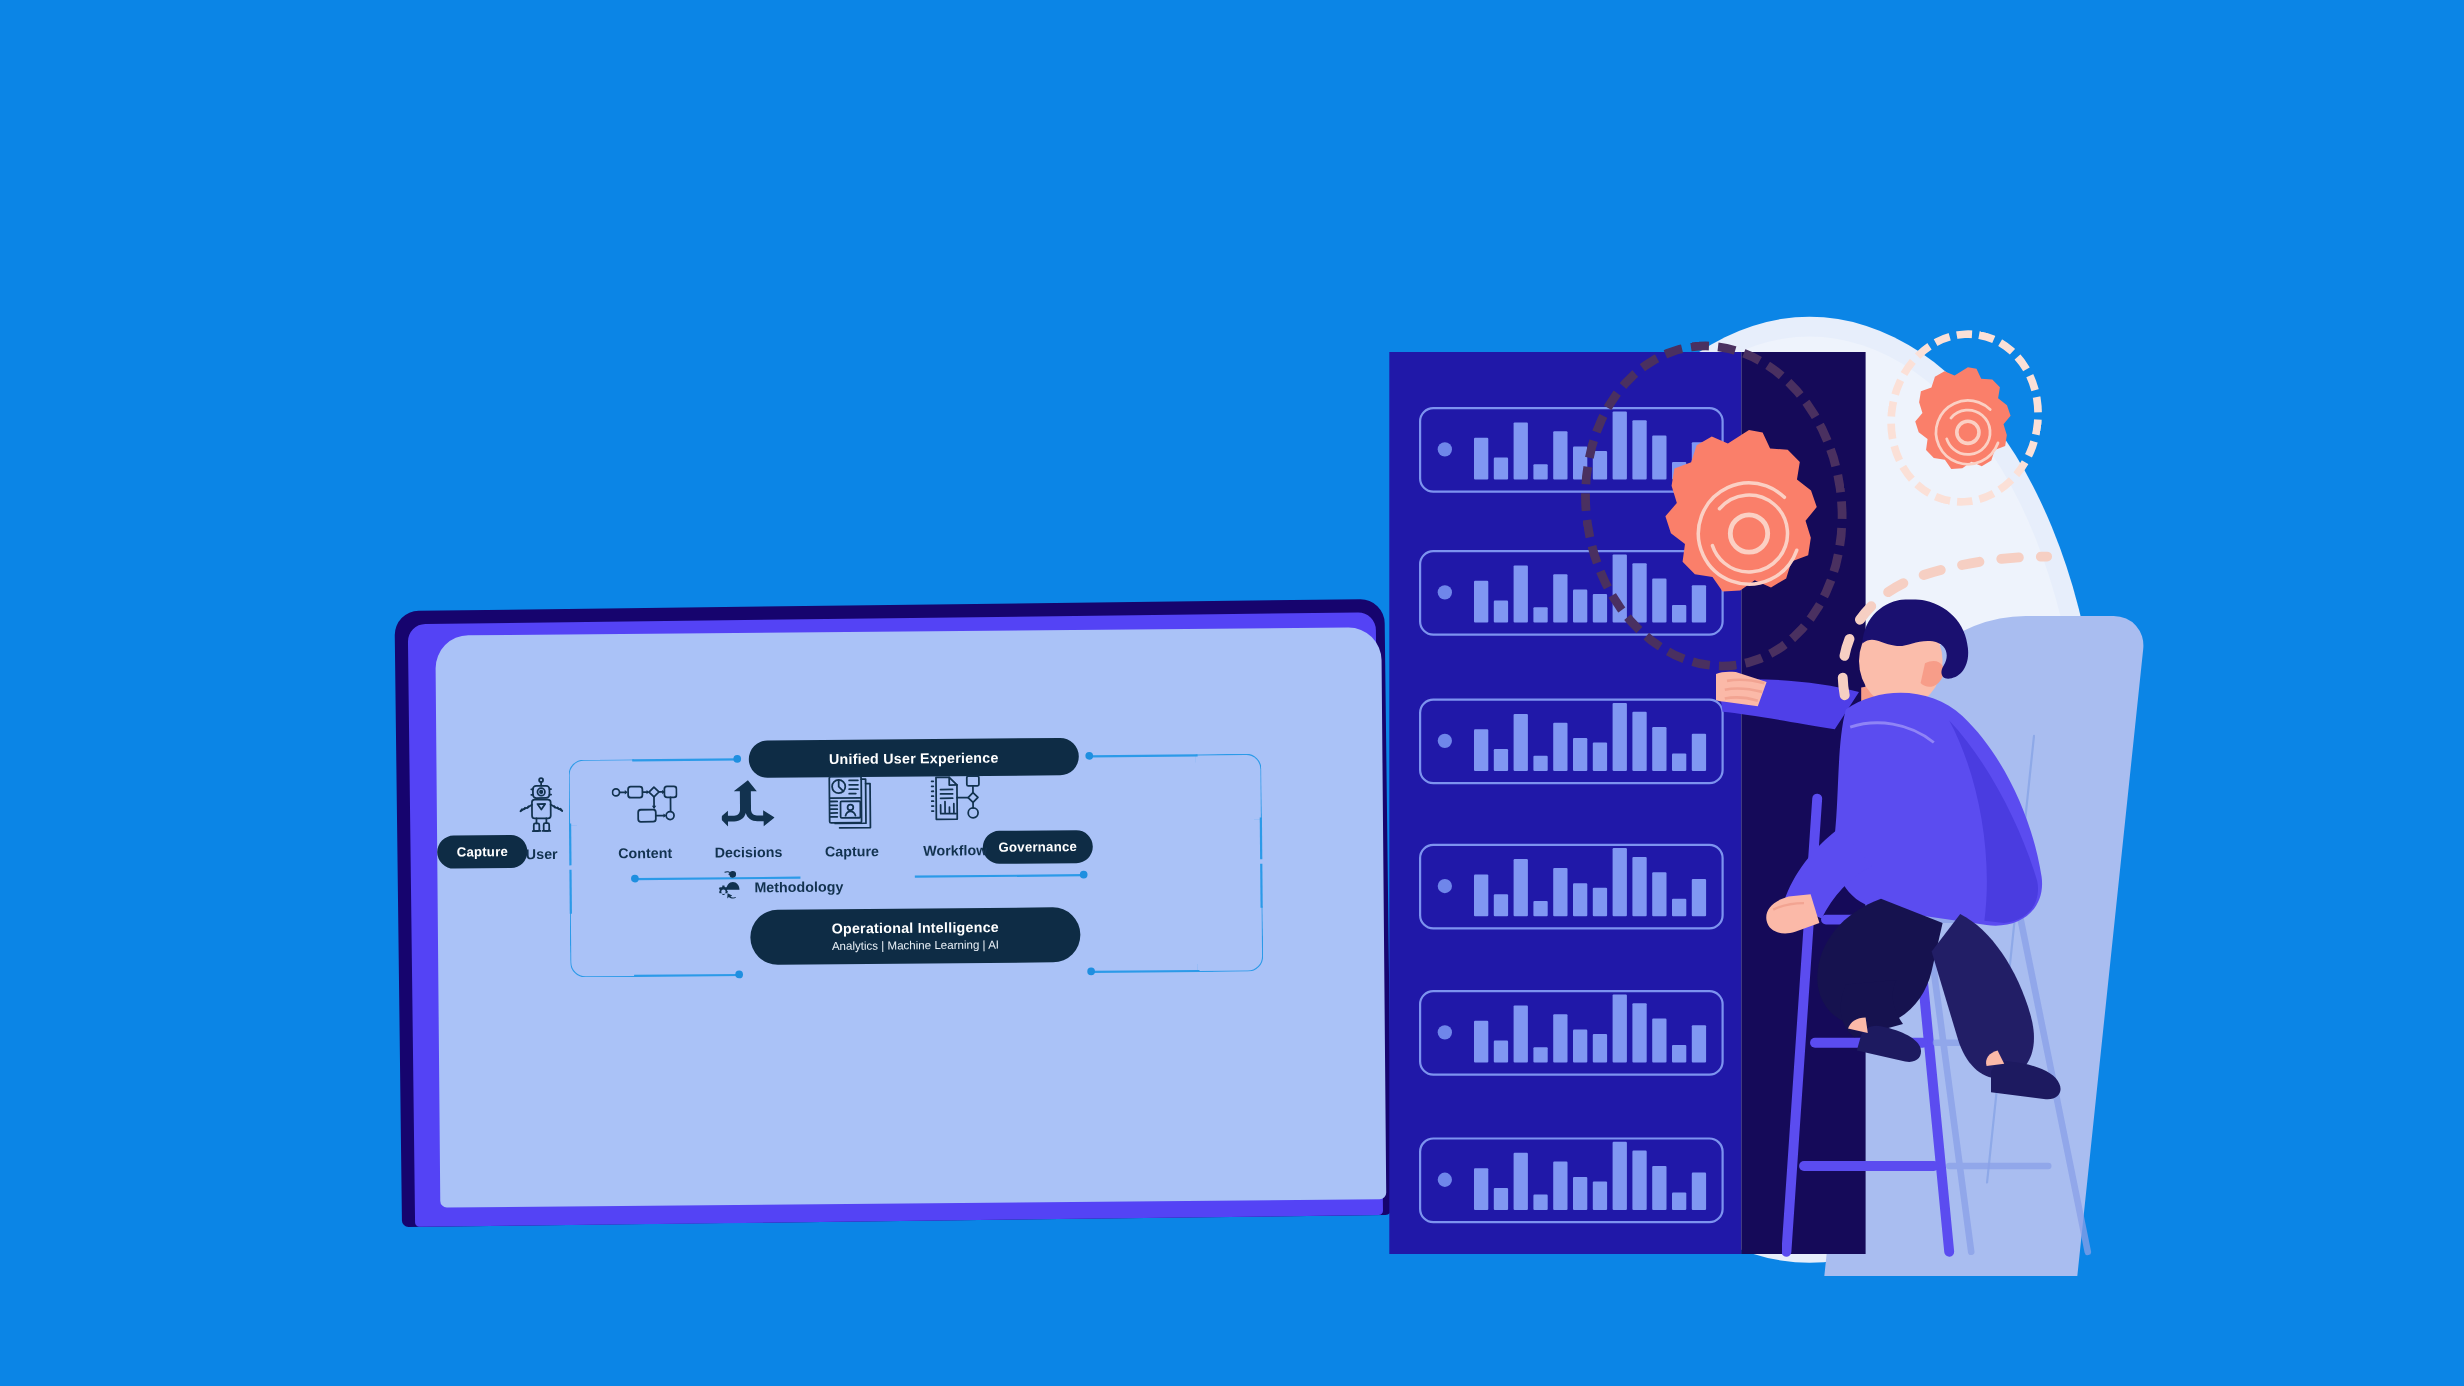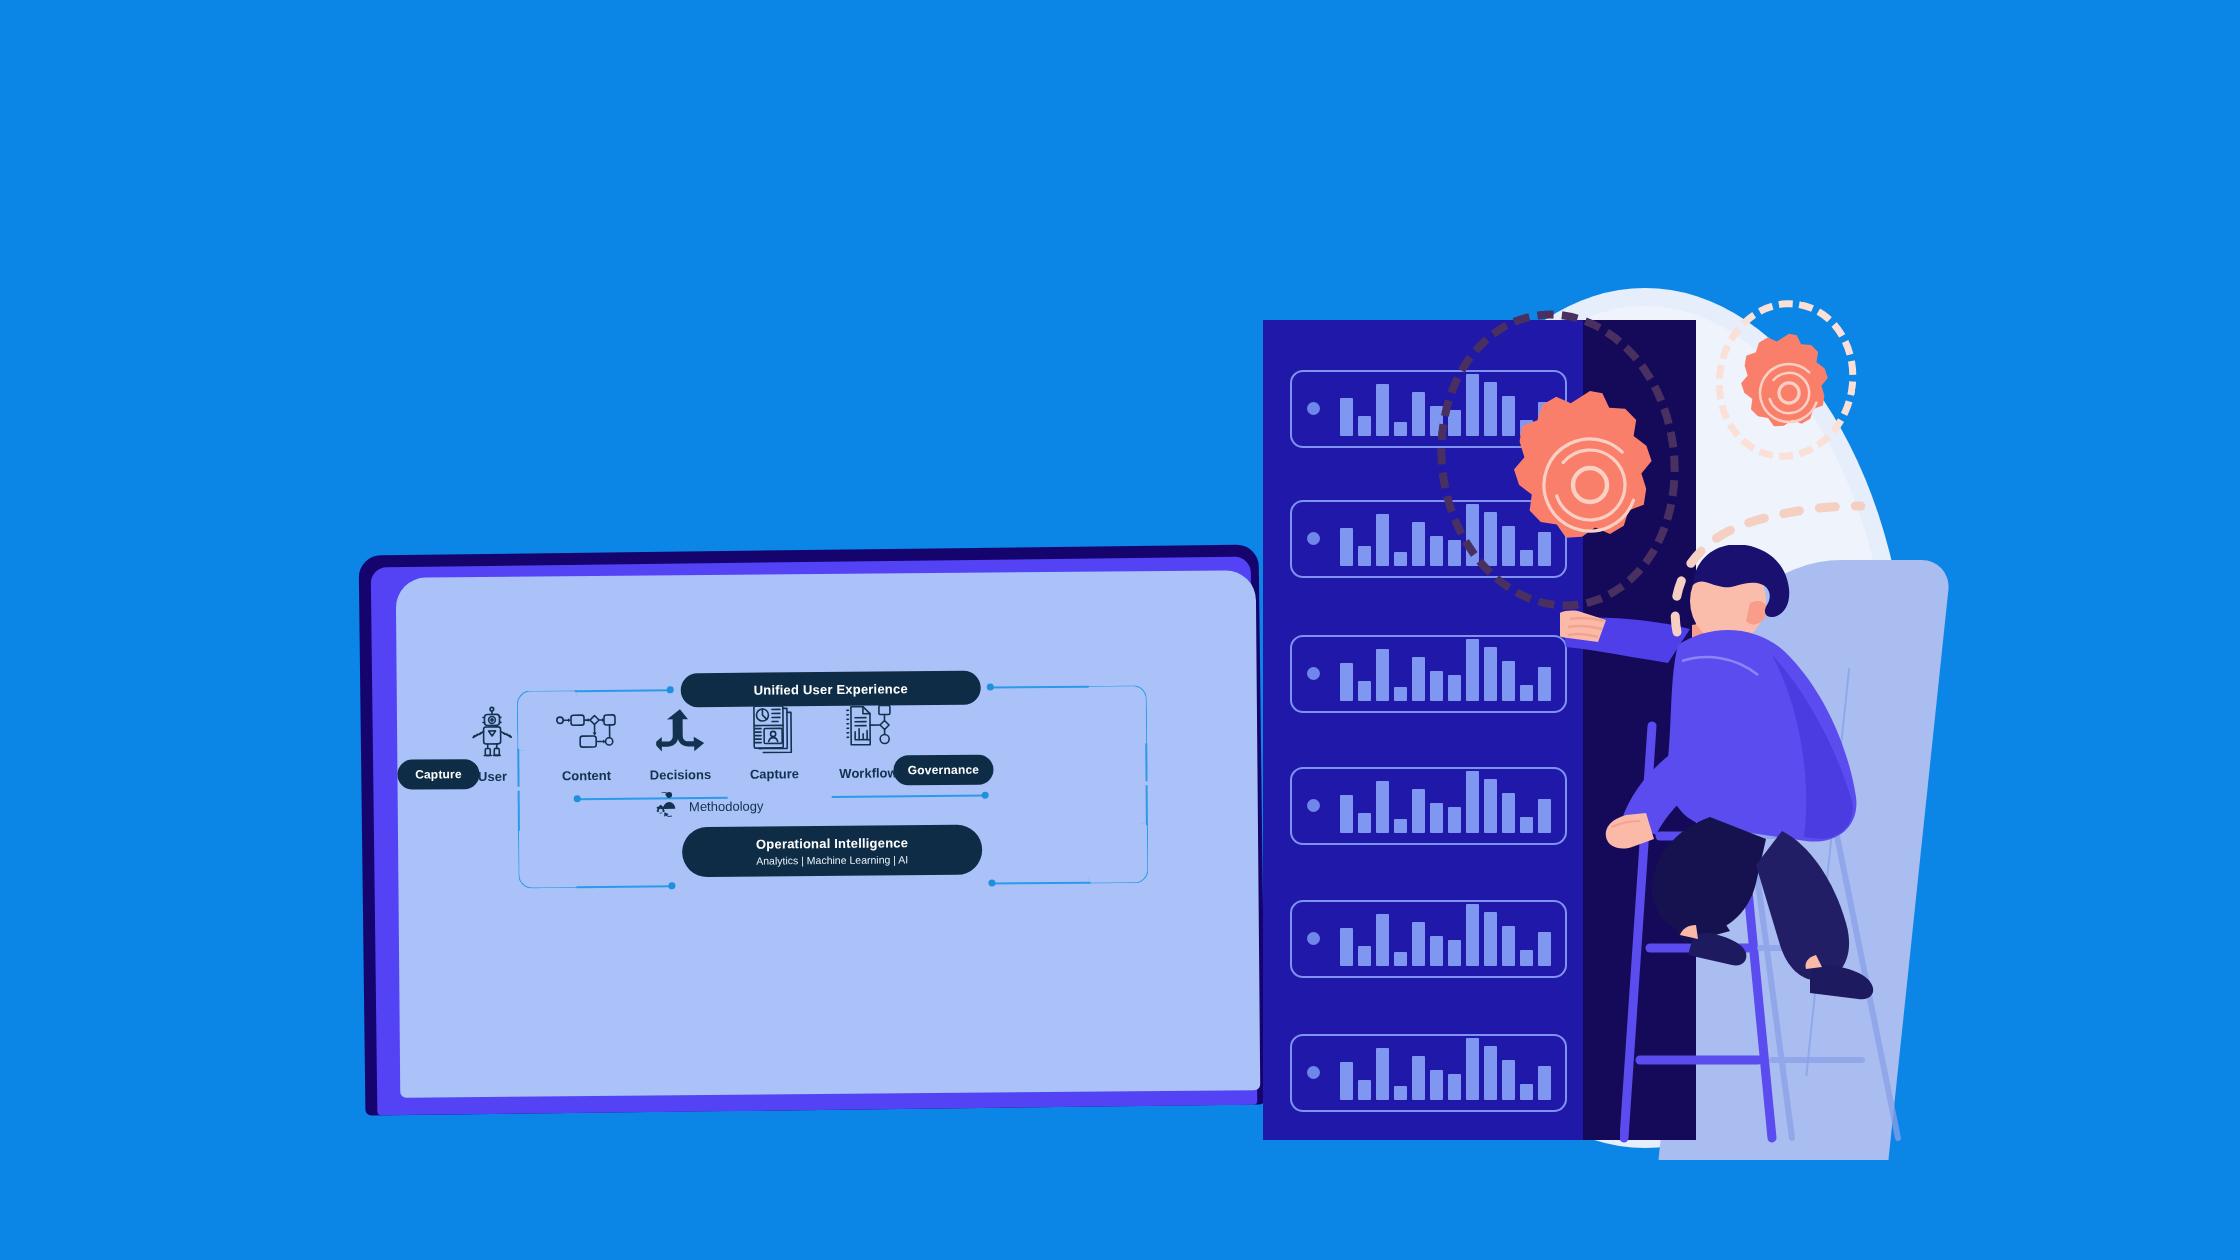--- a/index.html
+++ b/index.html
@@ -143,21 +143,21 @@
   .cap-2 { left: 228px; text-align: center; }
   .cap-3 { left: 322px; }
   .cap-4 { left: 416px; }
 
   
   .method {
     position: absolute;
     left: 0; top: 214px; width: 620px;
     display: flex; align-items: center; justify-content: center; gap: 7px;
   }
-  .method-label { font-size: 13px; font-weight: normal; color: #12324f; }
+  .method-label { font-size: 13px; font-weight: bold; color: #12324f; }
 
   
   .rack-main {
     position: absolute;
     left: 1263px; top: 320px;
     width: 320px; height: 820px;
     background: #2018a8;
   }
   .rack-side {
     position: absolute;

